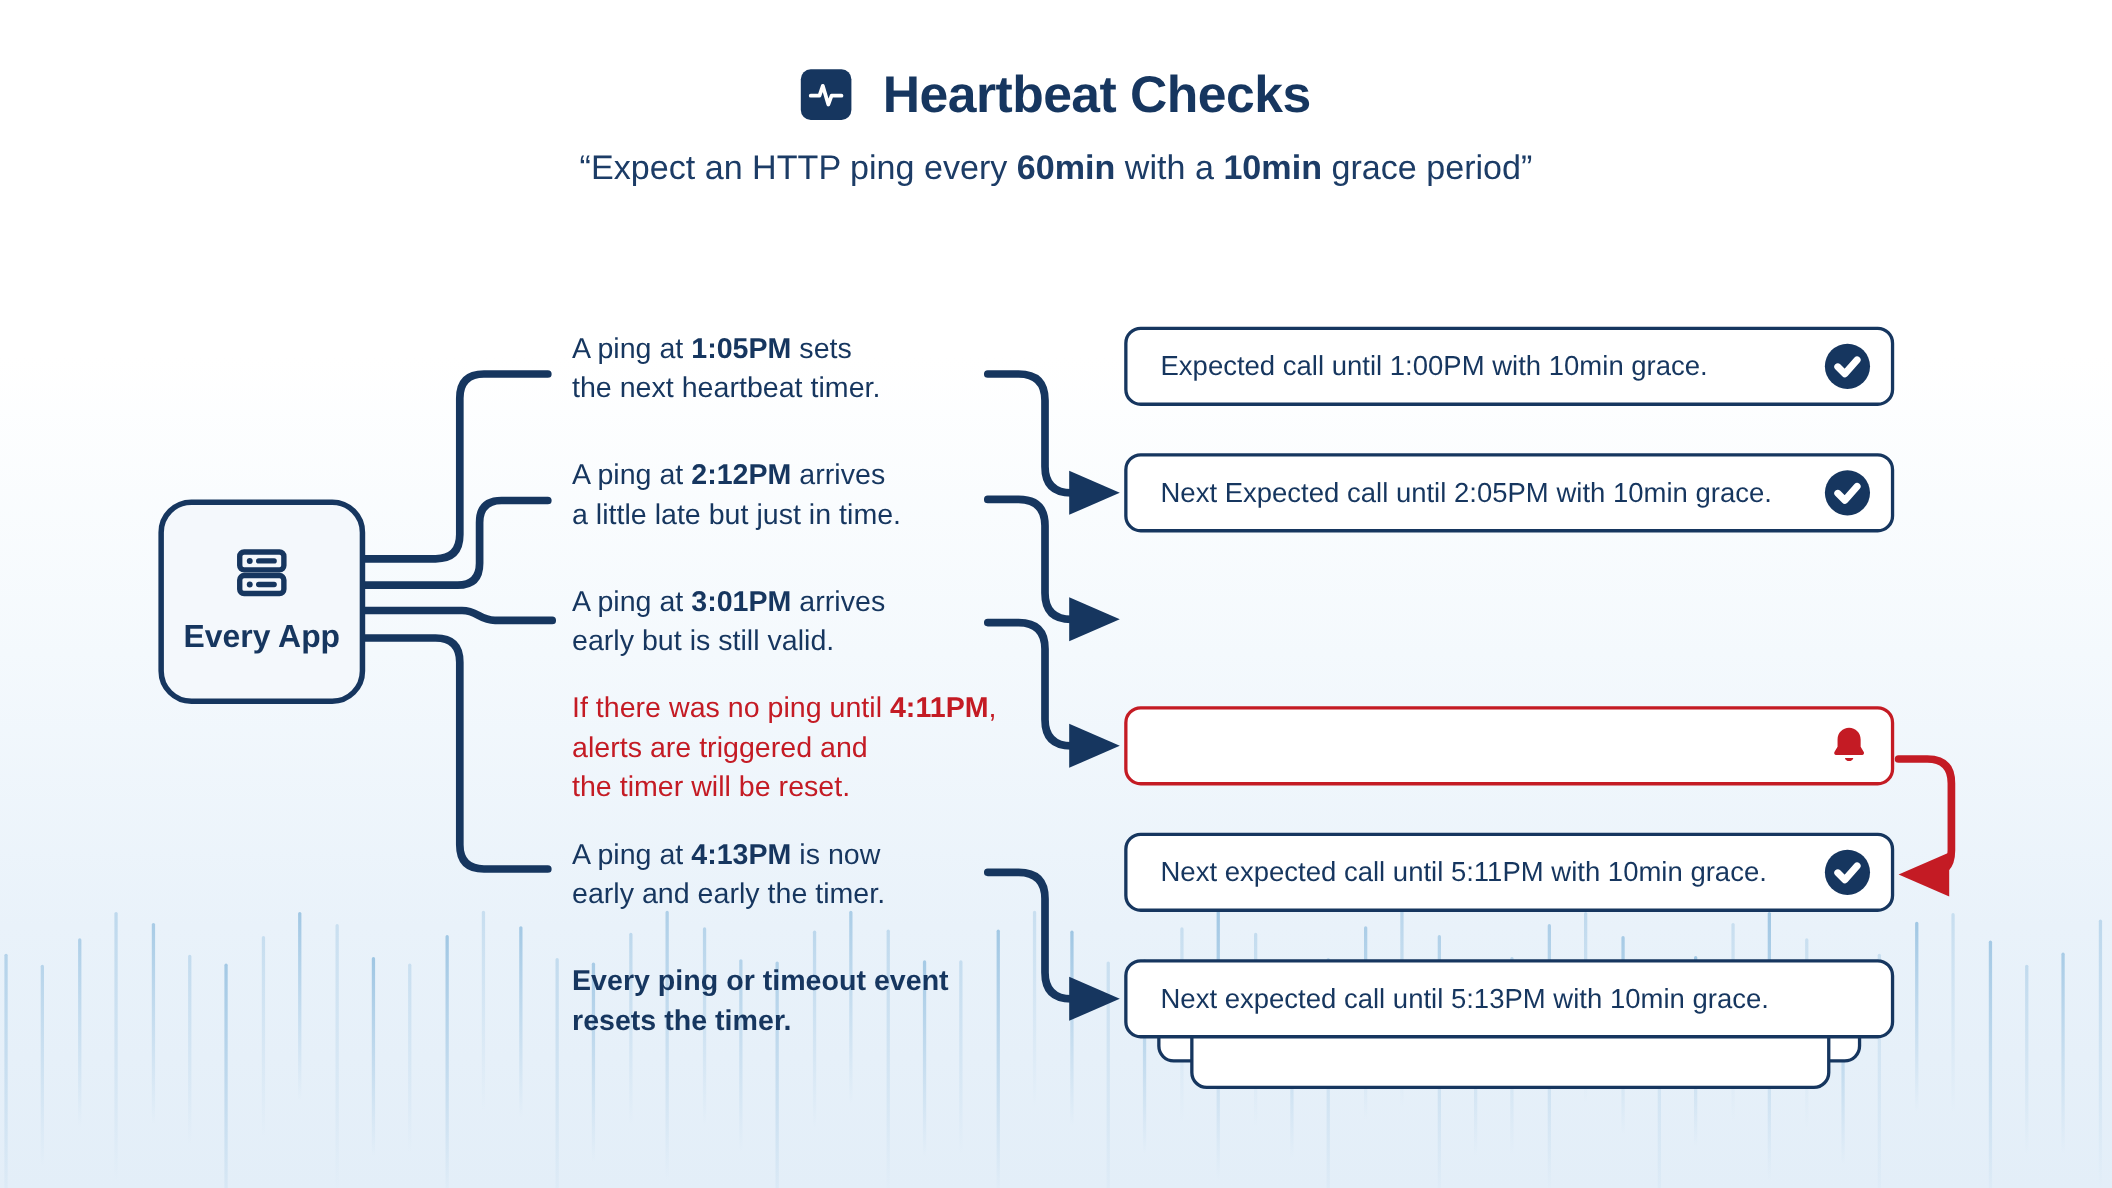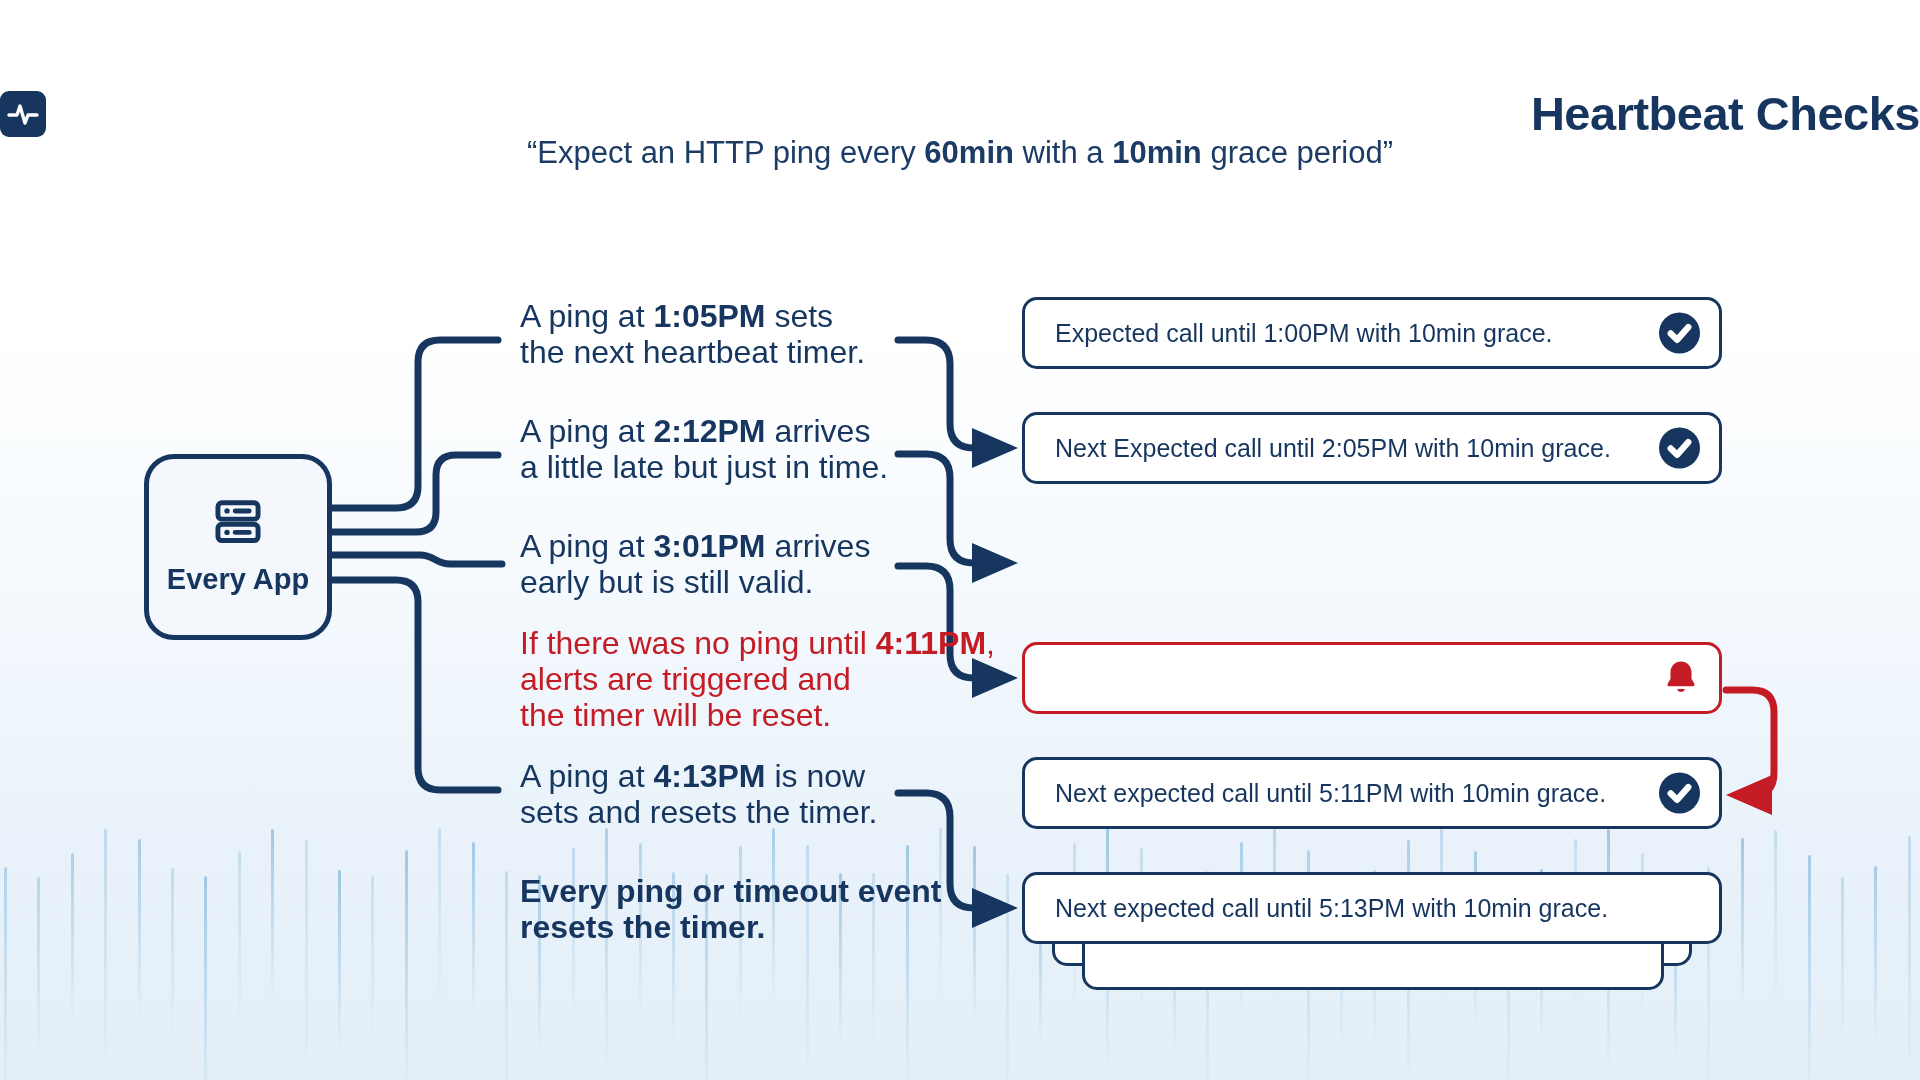--- a/index.html
+++ b/index.html
@@ -5,32 +5,32 @@
   html,body{margin:0;padding:0;background:#fff;}
   .stage{
     position:relative;width:1920px;height:1080px;overflow:hidden;
     font-family:"Liberation Sans","DejaVu Sans",sans-serif;
     background:linear-gradient(180deg,#ffffff 0%,#ffffff 30%,#f4f9fd 55%,#e9f2fa 78%,#e3eef8 100%);
     --navy:#16365f;--red:#c41b24;--node-bg:#f4f8fc;
   }
   .waves{position:absolute;inset:0;z-index:1;}
   .wave-line{position:absolute;width:3px;border-radius:2px;}
   .connectors{position:absolute;inset:0;z-index:3;pointer-events:none;}
-  .hdr{position:absolute;top:58px;left:0;width:100%;display:flex;justify-content:space-between;align-items:center;gap:28px;z-index:5;margin-top:28px;}
+  .hdr{position:absolute;top:58px;left:0;width:100%;display:flex;justify-content:center;align-items:center;gap:28px;z-index:5;}
   .hdr-icon{width:46px;height:46px;border-radius:9px;background:var(--navy);display:flex;align-items:center;justify-content:center;}
   .hdr h1{margin:0;font-size:47px;font-weight:700;color:var(--navy);letter-spacing:-0.5px;}
   .subtitle{position:absolute;top:135px;left:0;width:100%;text-align:center;font-size:31px;color:#1c3c66;z-index:5;margin:0;}
   .subtitle b{font-weight:700;}
   .app-node{
     position:absolute;left:144px;top:454px;width:188px;height:186px;box-sizing:border-box;
     border:5px solid var(--navy);border-radius:30px;background:var(--node-bg);
     display:flex;flex-direction:column;align-items:center;justify-content:center;gap:10px;z-index:4;
   }
   .app-label{font-size:29px;font-weight:700;color:var(--navy);}
-  .ann{position:absolute;left:520px;font-size:32px;line-height:36px;color:var(--navy);white-space:pre-line;z-index:4;}
+  .ann{position:absolute;left:520px;font-size:26px;line-height:36px;color:var(--navy);white-space:pre-line;z-index:4;}
   .ann b{font-weight:700;}
   .ann.red{color:var(--red);}
   .ann.allbold{font-weight:700;}
   .tbox{
     position:absolute;left:1022px;width:700px;height:72px;box-sizing:border-box;
     background:#ffffff;border:3px solid var(--navy);border-radius:15px;
     display:flex;align-items:center;padding:0 80px 0 30px;z-index:4;
   }
   .tbox.red{border-color:var(--red);}
   .tbox-text{font-size:25px;color:var(--navy);white-space:nowrap;}
@@ -164,21 +164,21 @@
   <div class="ann" style="top:298px;"><span>A ping at </span><b>1:05PM</b><span> sets
 the next heartbeat timer.</span></div>
   <div class="ann" style="top:413px;"><span>A ping at </span><b>2:12PM</b><span> arrives
 a little late but just in time.</span></div>
   <div class="ann" style="top:528px;"><span>A ping at </span><b>3:01PM</b><span> arrives
 early but is still valid.</span></div>
   <div class="ann red" style="top:625px;"><span>If there was no ping until </span><b>4:11PM</b><span>,
 alerts are triggered and
 the timer will be reset.</span></div>
   <div class="ann" style="top:758px;"><span>A ping at </span><b>4:13PM</b><span> is now
-sets and resets the timer.</span></div>
+early and early the timer.</span></div>
   <div class="ann allbold" style="top:873px;"><b>Every ping or timeout event
 resets the timer.</b></div>
 
   <div class="stack" style="left:1052px;top:900px;width:640px;height:66px;"></div>
   <div class="stack" style="left:1082px;top:918px;width:582px;height:72px;"></div>
 
   <div class="tbox" style="top:297px;">
     <span class="tbox-text"><span>Expected call until </span><b>1:00PM</b><span> with 10min grace.</span></span>
     <span class="status">
       <svg width="43" height="43" viewBox="0 0 44 44">

